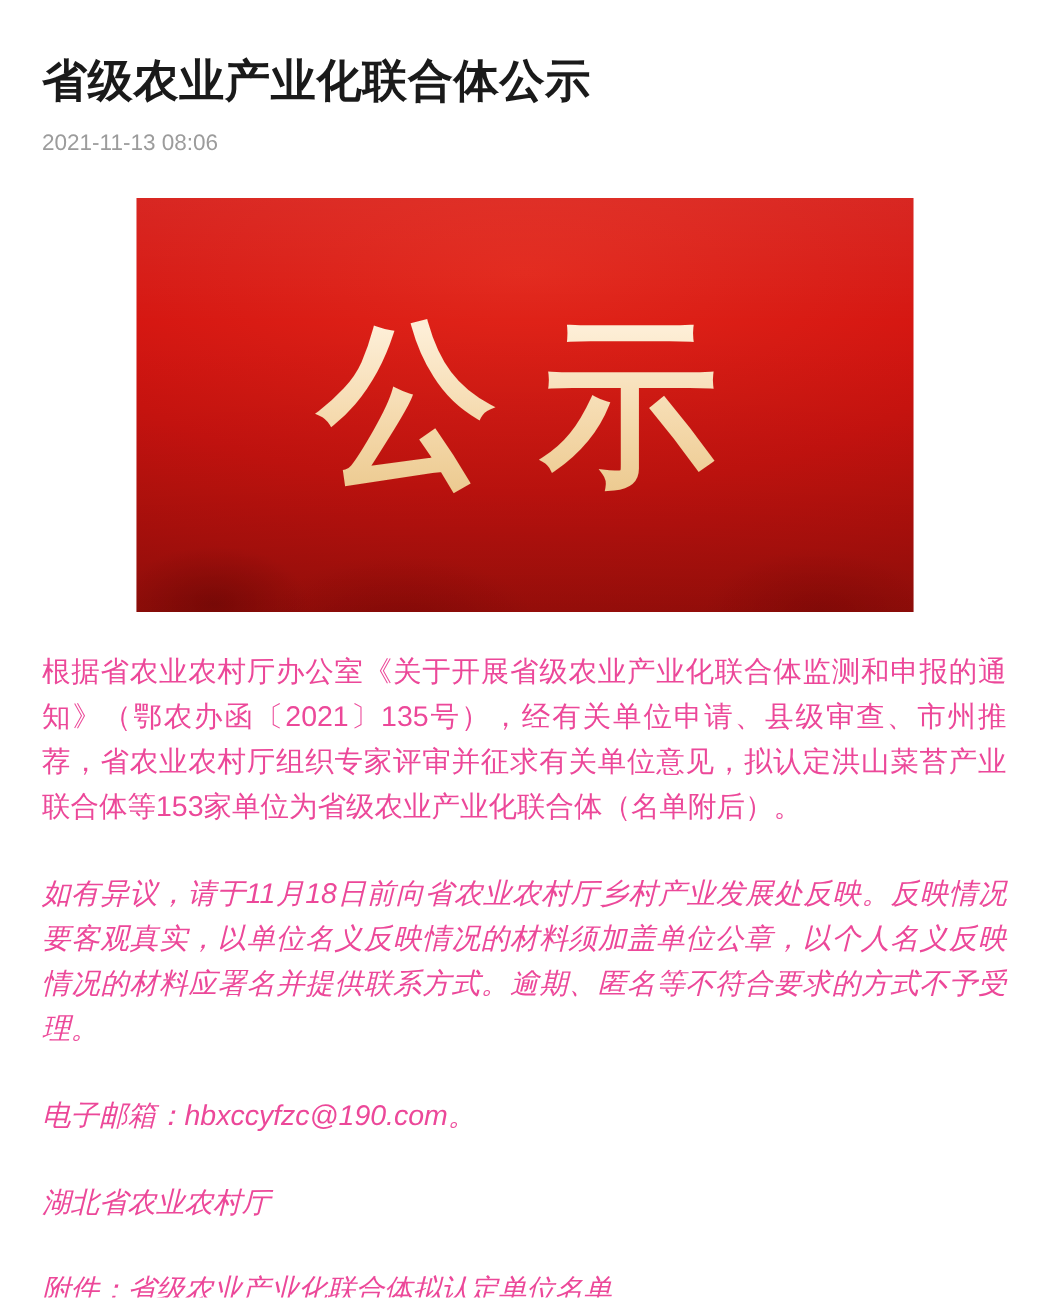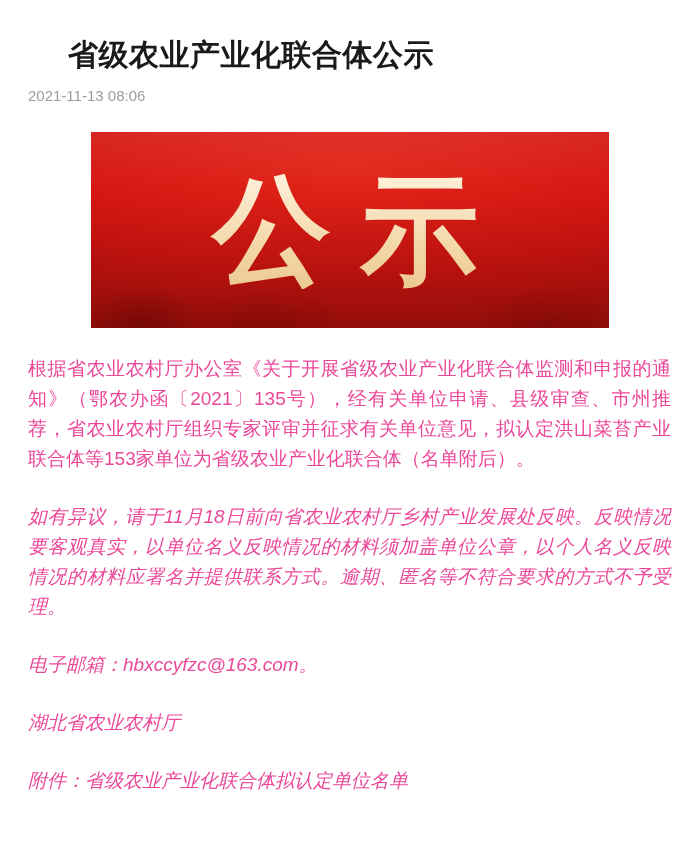--- a/index.html
+++ b/index.html
@@ -12,30 +12,29 @@
   }
   .article {
     padding: 36px 28px 0 28px;
   }
   .page-title {
     font-size: 30px;
     line-height: 1.25;
     font-weight: bold;
     color: #1a1a1a;
     letter-spacing: 0.5px;
-    margin-left: 40px;
   }
   .pub-date {
     margin-top: 13px;
     font-size: 15px;
     color: #9c9c9c;
   }
   .banner {
     width: 518px;
-    height: 196px;
+    height: 276px;
     margin: 28px auto 0 auto;
     display: flex;
     align-items: center;
     justify-content: center;
     background:
       radial-gradient(90px 55px at 10% 98%, rgba(70,0,0,0.35), rgba(70,0,0,0) 70%),
       radial-gradient(130px 70px at 34% 104%, rgba(90,0,0,0.30), rgba(90,0,0,0) 70%),
       radial-gradient(110px 60px at 88% 100%, rgba(90,0,0,0.28), rgba(90,0,0,0) 70%),
       linear-gradient(180deg, rgba(255,255,255,0.07) 0%, rgba(0,0,0,0) 30%, rgba(0,0,0,0.22) 100%),
       radial-gradient(ellipse 130% 110% at 50% 18%, #e2261a 0%, #d31410 48%, #a90f0a 100%);
@@ -74,20 +73,20 @@
   <div class="pub-date">2021-11-13 08:06</div>
 
   <figure class="banner">
     <span class="banner-text">公示</span>
   </figure>
 
   <p class="body-text">根据省农业农村厅办公室《关于开展省级农业产业化联合体监测和申报的通知》（鄂农办函〔2021〕135号），经有关单位申请、县级审查、市州推荐，省农业农村厅组织专家评审并征求有关单位意见，拟认定洪山菜苔产业联合体等153家单位为省级农业产业化联合体（名单附后）。</p>
 
   <p class="body-text tight">如有异议，请于11月18日前向省农业农村厅乡村产业发展处反映。反映情况要客观真实，以单位名义反映情况的材料须加盖单位公章，以个人名义反映情况的材料应署名并提供联系方式。逾期、匿名等不符合要求的方式不予受理。</p>
 
-  <p class="body-text tight">电子邮箱：hbxccyfzc@163.com。</p>
+  <p class="body-text tight">电子邮箱：hbxccyfzc@190.com。</p>
 
   <p class="body-text tight">湖北省农业农村厅</p>
 
   <p class="body-text tight">附件：省级农业产业化联合体拟认定单位名单</p>
 
 
 </article>
 
 </body></html>

